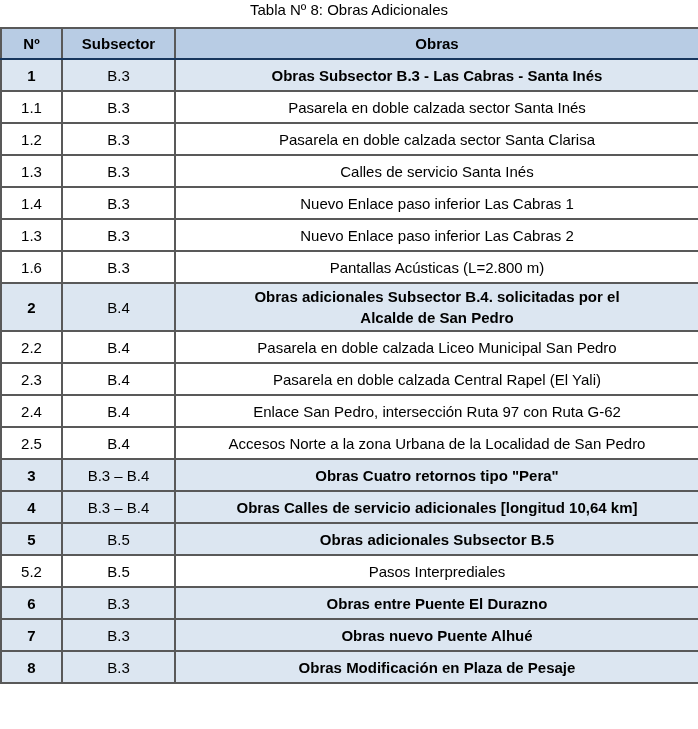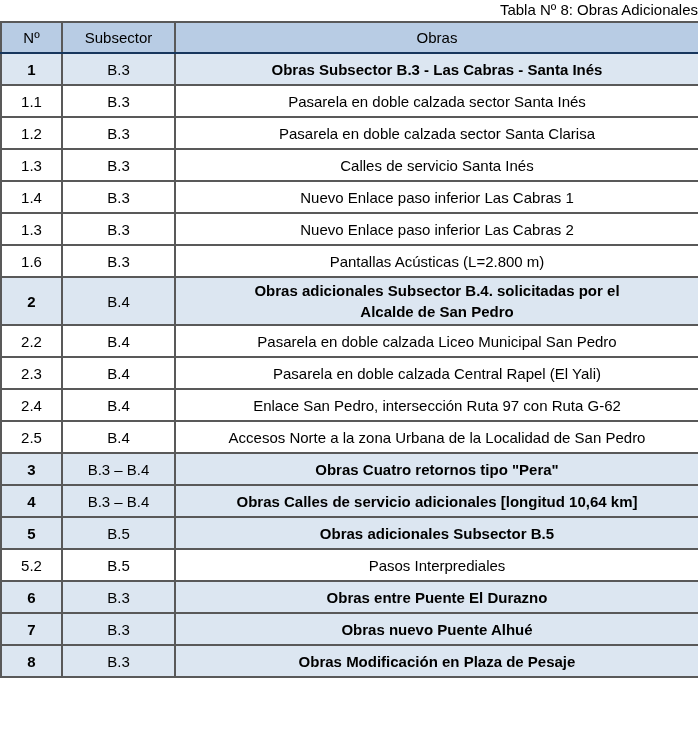--- a/index.html
+++ b/index.html
@@ -9,45 +9,45 @@
     color: #000000;
     font-family: "Liberation Sans", sans-serif;
   }
   .page {
     width: 698px;
     height: 729px;
     box-sizing: border-box;
     overflow: hidden;
   }
   .table-title {
-    text-align: right;
+    text-align: center;
     font-size: 15px;
     line-height: 20px;
-    padding: 0 0 1px 0;
+    padding: 0 0 7px 0;
   }
   table.obras-table {
     width: 698px;
     border-collapse: collapse;
     table-layout: fixed;
     border: 2px solid #1f1f1f;
   }
   col.col-num { width: 61px; }
   col.col-subsector { width: 113px; }
   col.col-obras { width: 524px; }
   th, td {
     border: 2px solid #595959;
     text-align: center;
     vertical-align: middle;
     font-size: 15px;
     padding: 2px 6px;
     overflow: hidden;
   }
   thead th {
     background: #b8cce4;
-    font-weight: normal;
+    font-weight: bold;
     height: 25px;
     border-bottom: 2px solid #17365d;
   }
   tbody td {
     height: 26px;
     background: #ffffff;
     font-weight: normal;
   }
   tr.section td {
     background: #dce6f1;

